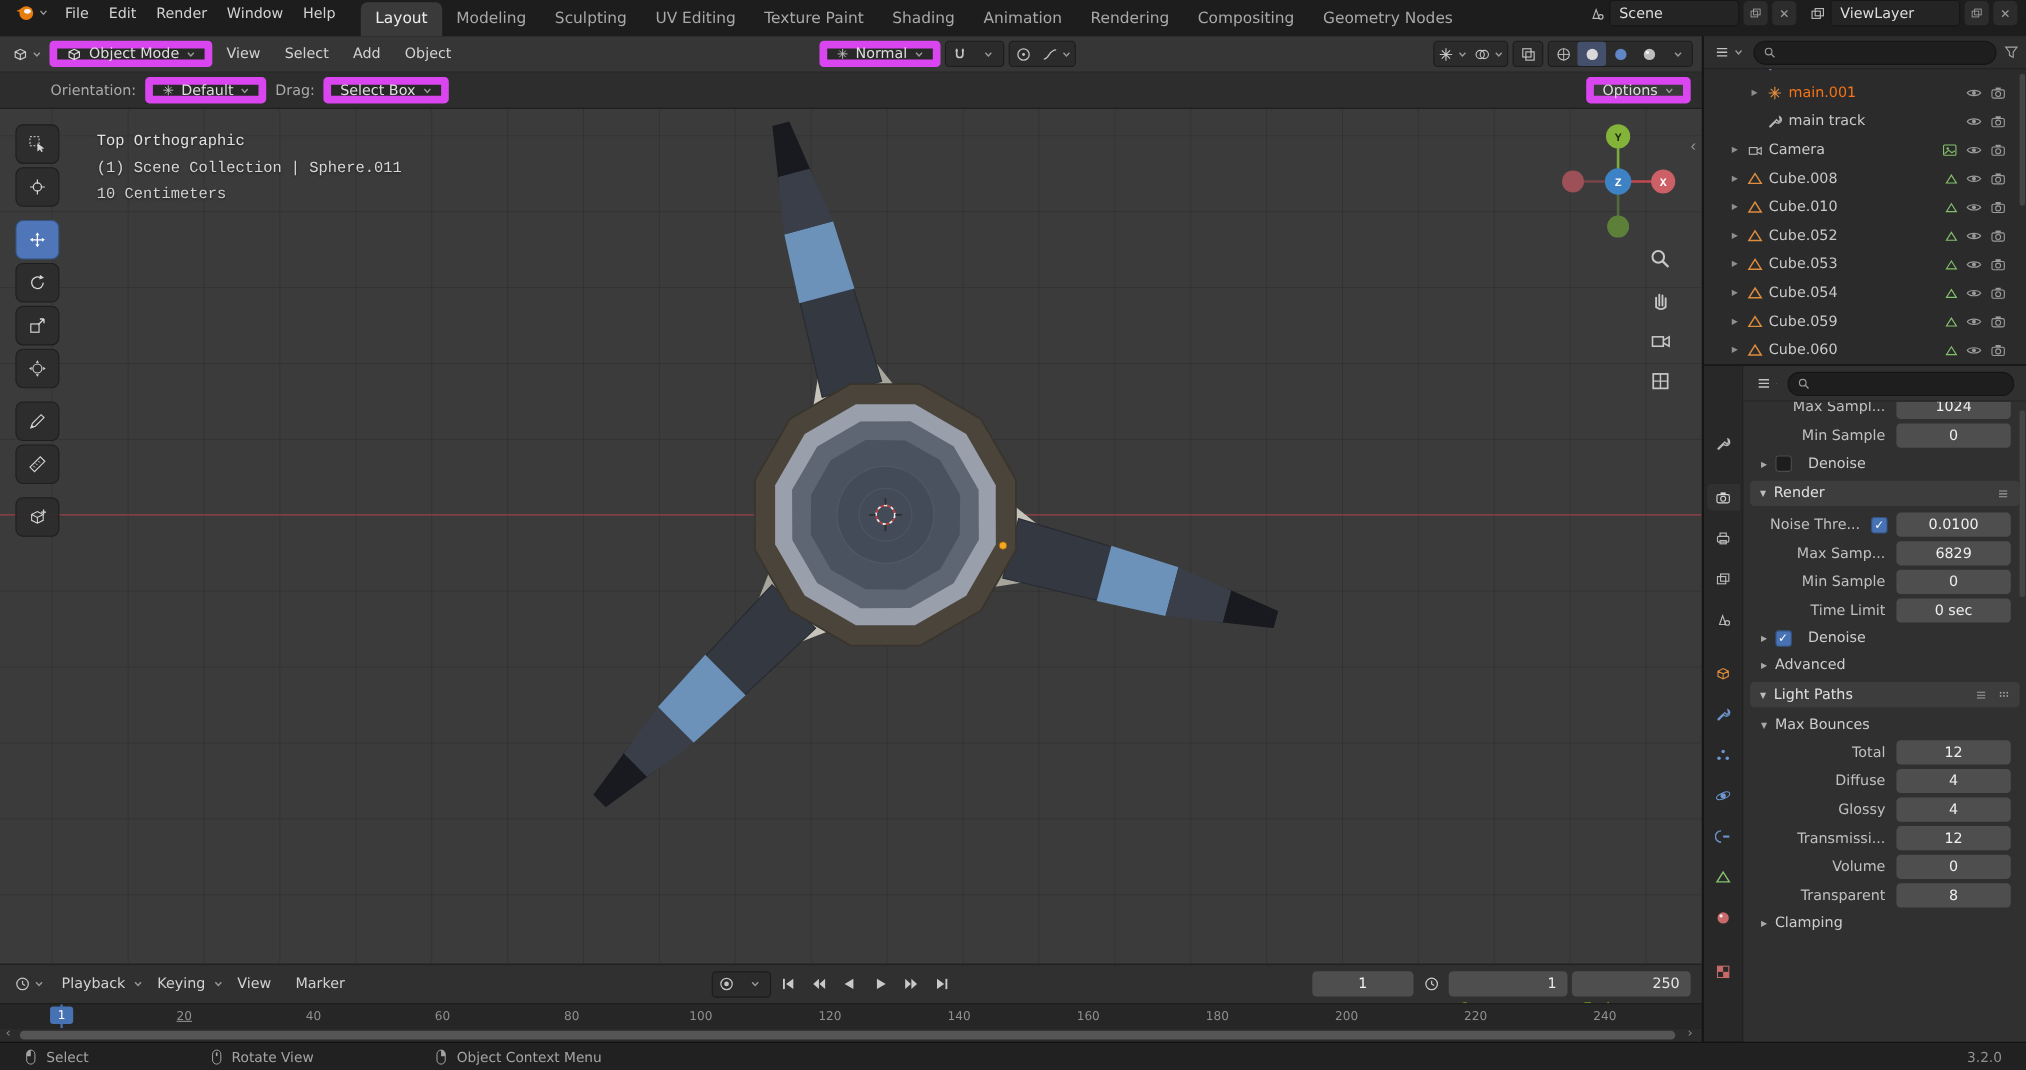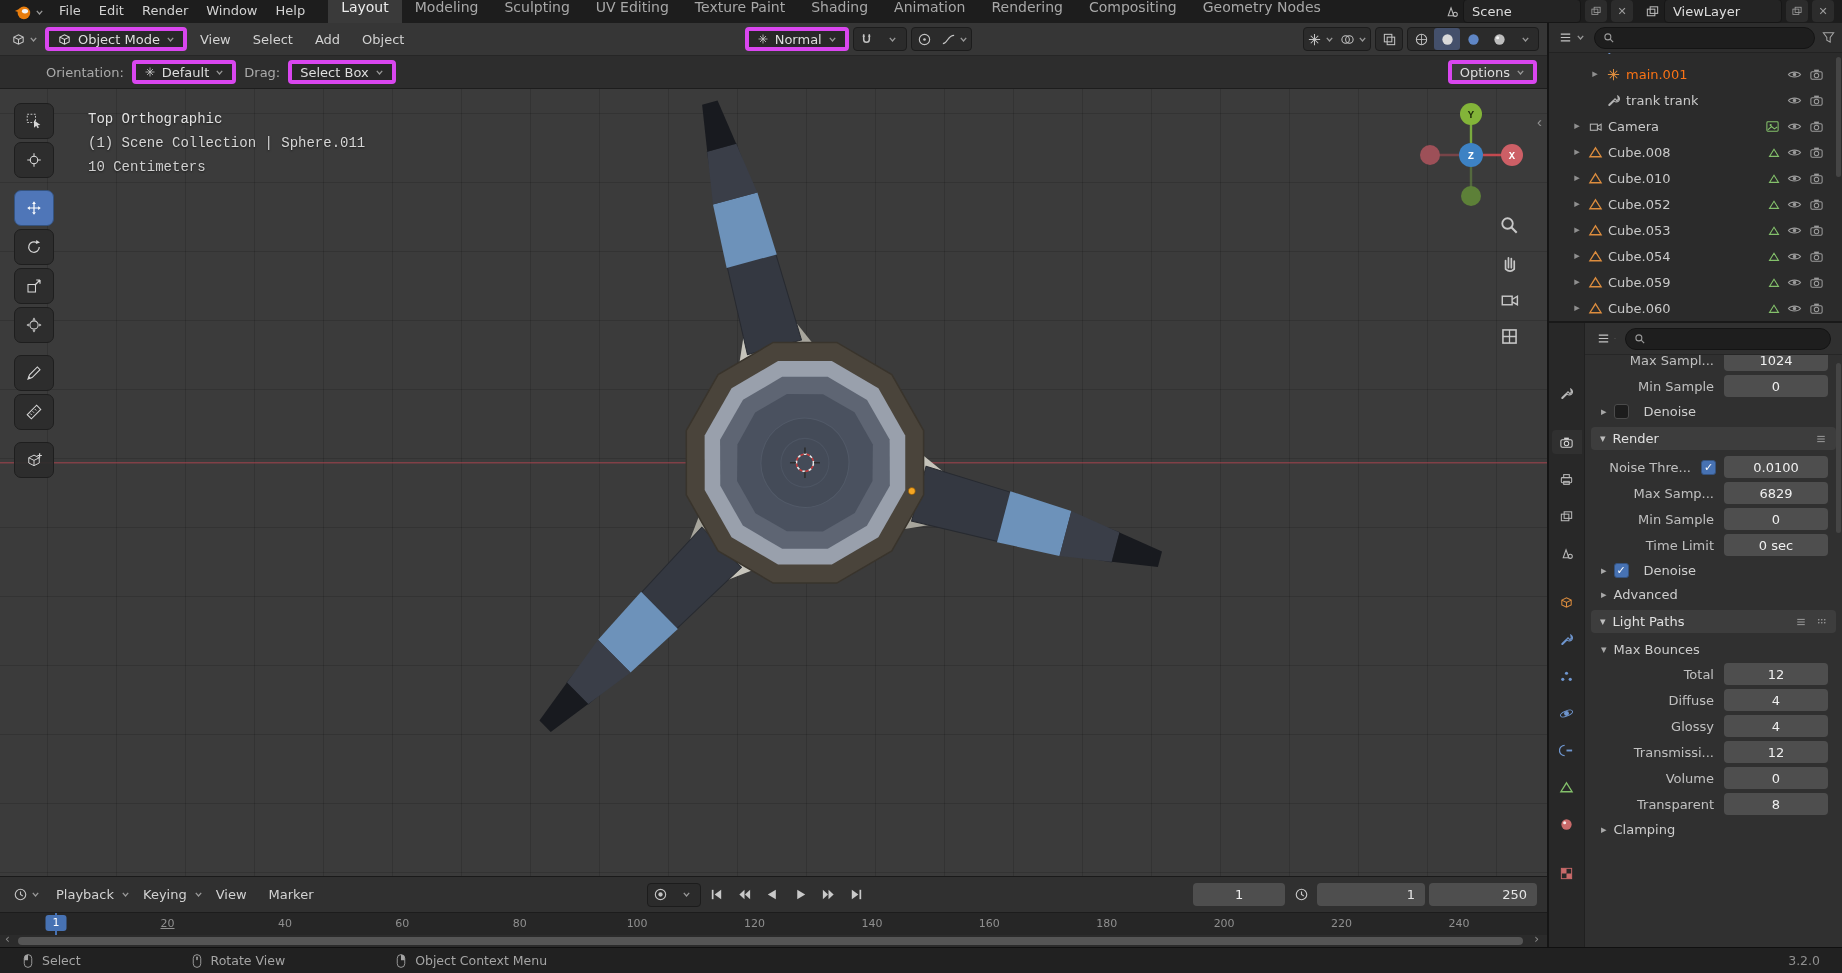--- a/index.html
+++ b/index.html
@@ -1,41 +1,41 @@
 <!DOCTYPE html>
 <html><head>
 <meta charset="utf-8">
 <style>
 *{margin:0;padding:0;box-sizing:border-box;}
 html,body{width:1842px;height:973px;overflow:hidden;background:#1d1d1d;
   font-family:"DejaVu Sans","Liberation Sans",sans-serif;font-size:13px;color:#c9c9c9;}
 .app{width:1842px;height:973px;display:flex;flex-direction:column;}
 
 
-.topbar{height:23px;background:#1d1d1d;display:flex;align-items:flex-end;padding:0 8px;flex:0 0 auto;}
+.topbar{height:33px;background:#1d1d1d;display:flex;align-items:flex-start;padding:0 8px;flex:0 0 auto;}
 .logo-btn{display:flex;align-items:center;gap:3px;padding:2px 6px;border-radius:4px;}
 .menu{padding:5px 9px;border-radius:4px;color:#d2d2d2;cursor:default;}
 .wstabs{display:flex;align-items:flex-end;height:33px;margin-left:14px;}
 .wstab{padding:7px 13px 8px;color:#a8a8a8;font-size:14px;border-radius:6px 6px 0 0;white-space:nowrap;}
 .wstab.active{background:#3a3a3a;color:#ececec;}
 .tb-right{margin-left:auto;display:flex;align-items:center;gap:4px;}
 .idfield{display:flex;align-items:center;gap:6px;background:#242424;border:1px solid #161616;border-radius:4px;height:24px;padding:0 8px;min-width:118px;color:#dedede;}
 .tb-mini{width:22px;height:22px;display:flex;align-items:center;justify-content:center;border-radius:4px;color:#9c9c9c;background:#2c2c2c;}
 .ic{width:15px;height:15px;flex:0 0 auto;}
 .ic12{width:12px;height:12px;}
 .ic18{width:18px;height:18px;}
 .chev{width:9px;height:9px;color:#9a9a9a;}
 
 
 .main{flex:1;display:flex;min-height:0;}
 .left-area{flex:1;display:flex;flex-direction:column;min-width:0;border-right:2px solid #151515;}
 
 
 .vh{height:33px;background:#363636;display:flex;align-items:center;gap:4px;padding:0 8px;border-bottom:1px solid #262626;}
-.dd{display:inline-flex;align-items:center;gap:6px;background:#282828;border:4px solid #d946ef;border-radius:4px;height:24px;padding:0 8px;color:#dedede;}
+.dd{display:inline-flex;align-items:center;gap:6px;background:#282828;border:7px solid #d946ef;border-radius:4px;height:24px;padding:0 8px;color:#dedede;}
 .iconbtn{height:24px;min-width:26px;display:inline-flex;align-items:center;justify-content:center;gap:3px;border-radius:4px;color:#c3c3c3;padding:0 3px;}
 .btn-group{display:inline-flex;align-items:center;background:#2b2b2b;border:1px solid #1c1c1c;border-radius:4px;height:24px;}
 .btn-group .iconbtn{height:22px;border-radius:3px;}
 .iconbtn.active{background:#44506b;color:#fff;}
 .vh .spacer{flex:1;}
 
 
 .tsr{height:33px;background:#2d2d2d;display:flex;align-items:center;gap:8px;padding:0 10px 0 46px;border-bottom:1px solid #1d1d1d;}
 .tsr .lbl{color:#ababab;}
 .tsr .spacer{flex:1;}
@@ -826,21 +826,21 @@
               <svg class="ic">
                   <use href="#camres"></use>
                 </svg>
             </span>
           </div>
           <div class="ol-row ind2">
             <span class="arrow"></span>
             <svg class="ic o-gray">
                 <use href="#wrench"></use>
               </svg>
-            <span class="ol-label">trank trank</span>
+            <span class="ol-label">main track</span>
             <span class="ol-right">
               <svg class="ic">
                   <use href="#eye"></use>
                 </svg>
               <svg class="ic">
                   <use href="#camres"></use>
                 </svg>
             </span>
           </div>
           <div class="ol-row ind1">

